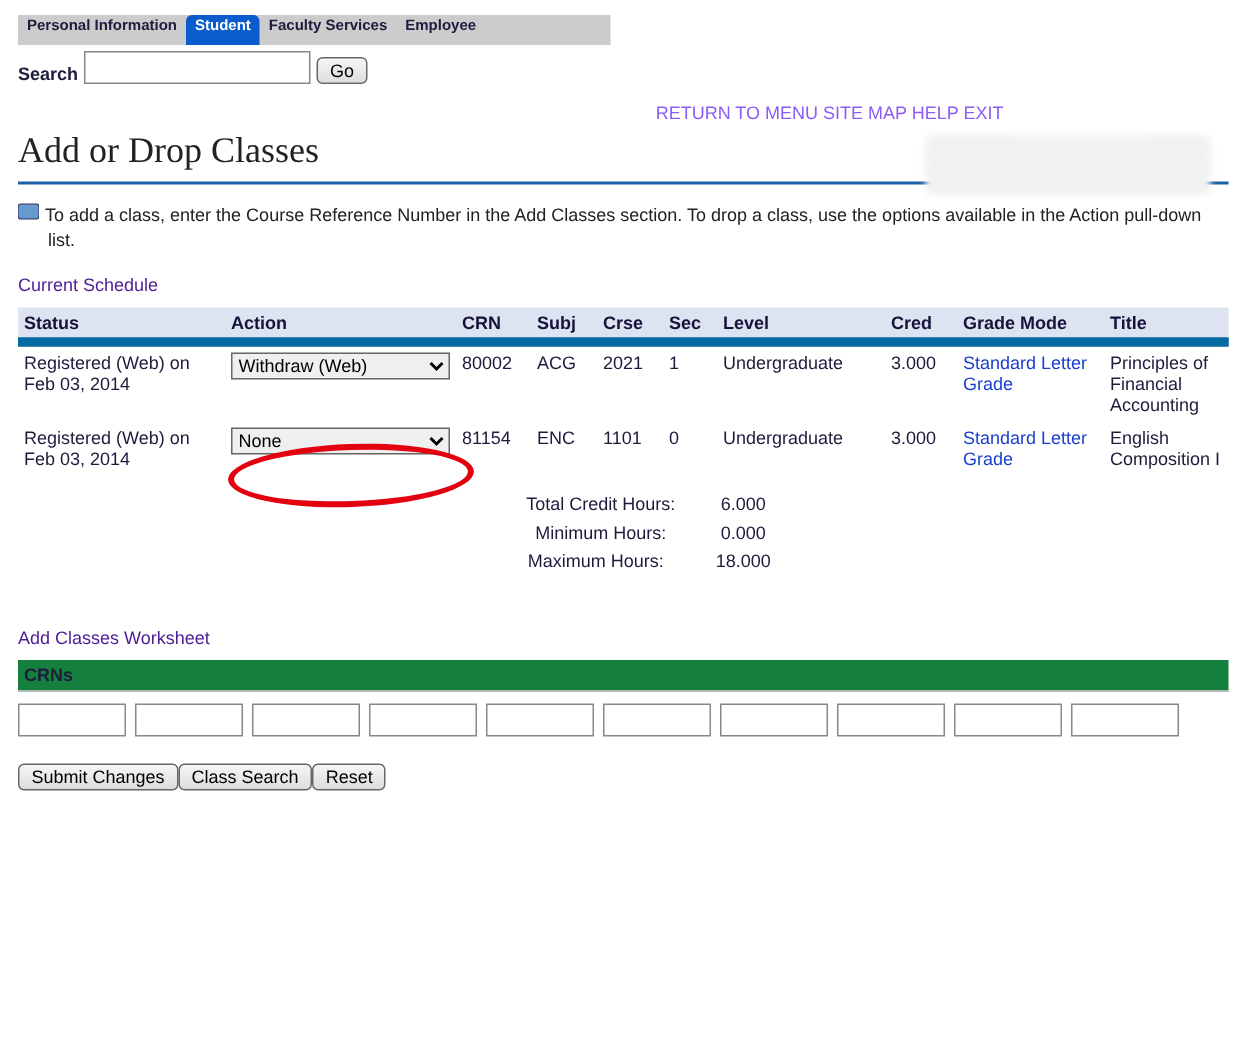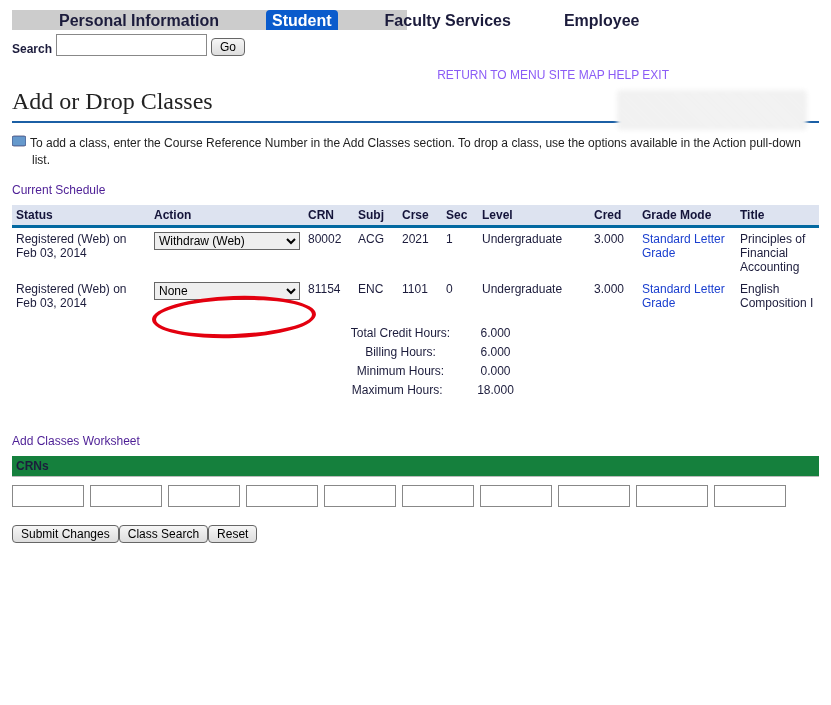--- a/index.html
+++ b/index.html
@@ -14,24 +14,23 @@
   .tabbar {
     background: #ccc;
     display: flex;
     height: 20px;
     width: 395px;
   }
   .tab {
     padding: 2px 6px;
     font-weight: bold;
     color: #1c1c3c;
-    font-size: 16px;
+    font-size: 10px;
     cursor: pointer;
     white-space: nowrap;
-    margin-left: 41px;
   }
   .tab.active {
     background: #0a5bcc;
     color: #fff;
     border-radius: 4px 4px 0 0;
   }
   .searchrow {
     margin-top: 4px;
     display: flex;
     align-items: flex-end;
@@ -111,21 +110,21 @@
     border-collapse: collapse;
     width: 100%;
     font-size: 12px;
   }
   table.sched th {
     background: #dde3f0;
     text-align: left;
     font-weight: bold;
     padding: 3px 4px;
     color: #14143a;
-    border-bottom: 3px solid #0369a1;
+    border-bottom: 6px solid #0369a1;
   }
   table.sched td {
     padding: 4px 4px;
     vertical-align: top;
   }
   .linkcell { color: #1a3fcf; cursor: pointer; }
   select.action {
     width: 146px;
     font-size: 12px;
     border: 1px solid #666;
@@ -252,21 +251,20 @@
           <td>Undergraduate</td>
           <td>3.000</td>
           <td class="linkcell">Standard Letter Grade</td>
           <td>English Composition I</td>
         </tr>
       </tbody>
 </table>
 
 <div class="totals">
   <div><span class="lbl">Total Credit Hours:</span><span>6.000</span></div>
-  <div><span class="lbl">Billing Hours:</span><span>6.000</span></div>
   <div><span class="lbl">Minimum Hours:</span><span>0.000</span></div>
   <div><span class="lbl">Maximum Hours:</span><span>18.000</span></div>
 </div>
 
 <h2 class="section" style="margin-top:34px">Add Classes Worksheet</h2>
 
 <div class="crnbar">CRNs</div>
 <div class="crninputs" id="crn-inputs">
       <input type="text" style="">
       <input type="text" style="">

